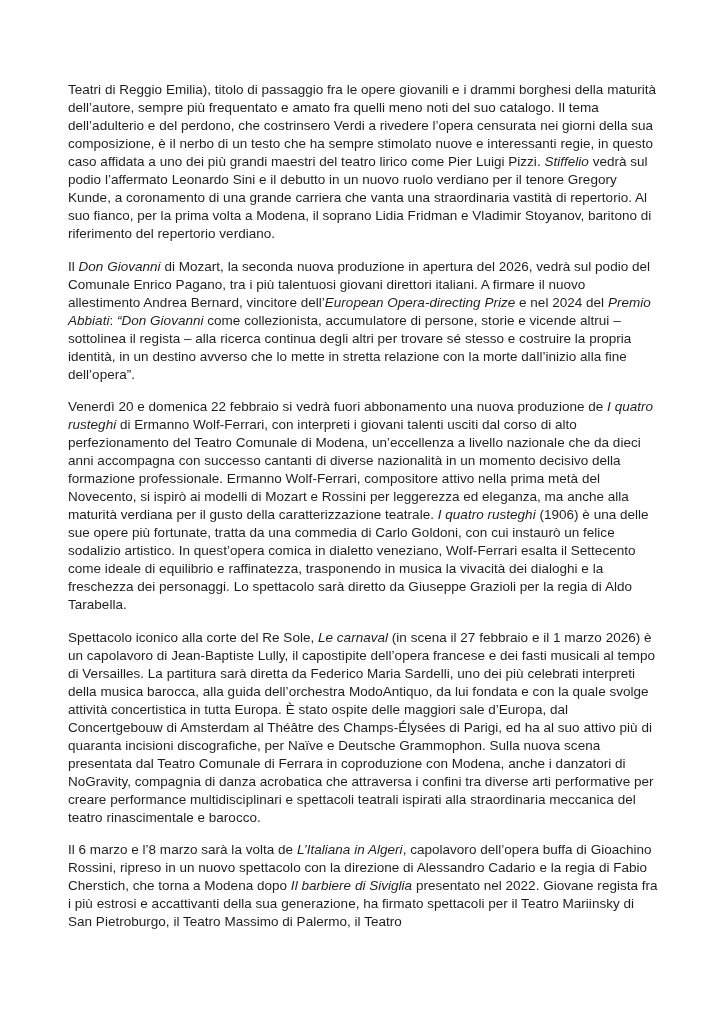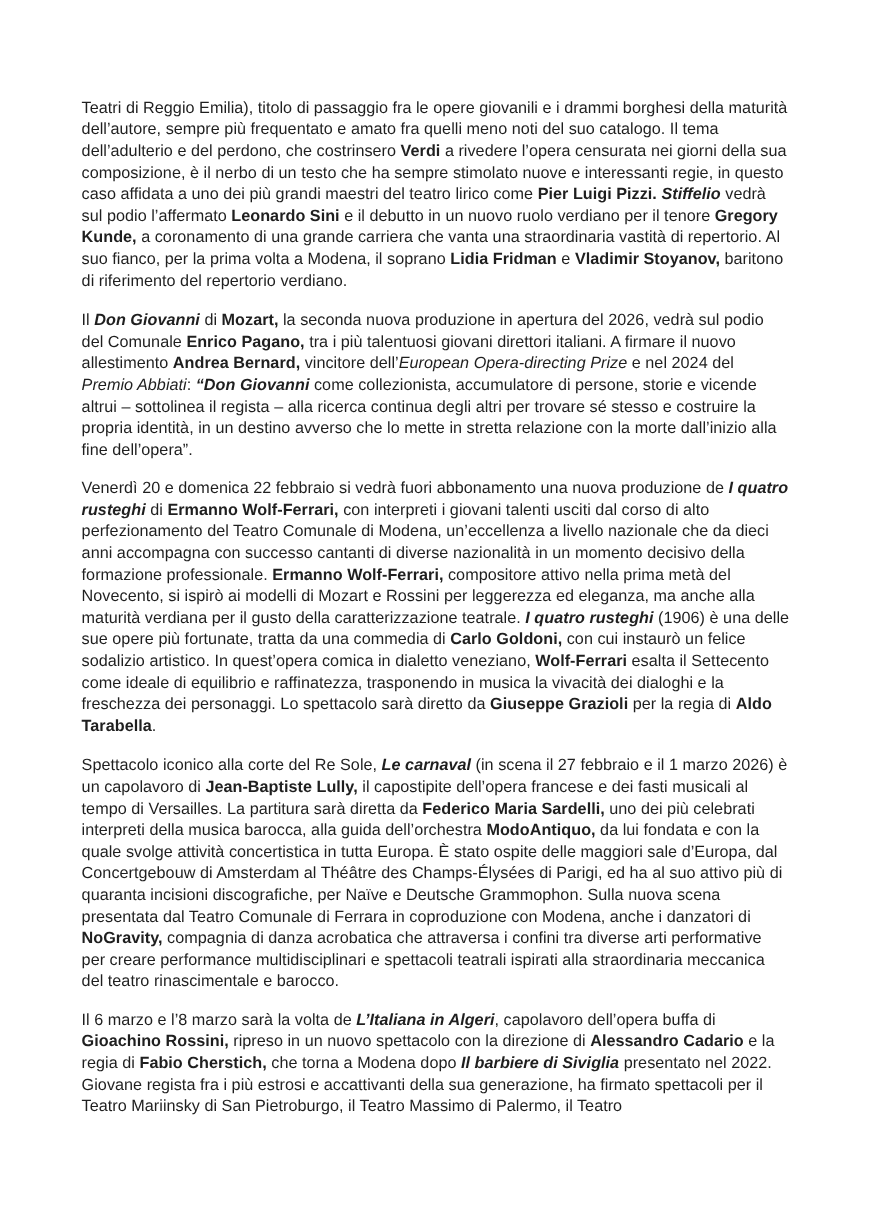--- a/index.html
+++ b/index.html
@@ -23,21 +23,21 @@
     width: 590px;
     color: #1f1f1f;
     font-size: 13.5px;
     line-height: 18px;
     letter-spacing: 0.02px;
     text-align: left;
   }
   .doc-body p {
     margin: 0 0 14.5px 0;
   }
-  .b  { font-weight: 700; }
+  .b  { font-weight: 400; }
   .i  { font-style: italic; text-align: right; }
 </style>
 </head>
 <body>
 
 <div class="page">
   <div class="doc-body" style="color: rgb(31, 31, 31);">
       <p><span>Teatri di Reggio Emilia), titolo di passaggio fra le opere giovanili e i drammi borghesi della maturità dell’autore, sempre più frequentato e amato fra quelli meno noti del suo catalogo. Il tema dell’adulterio e del perdono, che costrinsero </span><span class="b">Verdi</span><span> a rivedere l’opera censurata nei giorni della sua composizione, è il nerbo di un testo che ha sempre stimolato nuove e interessanti regie, in questo caso affidata a uno dei più grandi maestri del teatro lirico come </span><span class="b">Pier Luigi Pizzi.</span><span> </span><span class="b i">Stiffelio</span><span> vedrà sul podio l’affermato </span><span class="b">Leonardo Sini</span><span> e il debutto in un nuovo ruolo verdiano per il tenore </span><span class="b">Gregory Kunde,</span><span> a coronamento di una grande carriera che vanta una straordinaria vastità di repertorio. Al suo fianco, per la prima volta a Modena, il soprano </span><span class="b">Lidia Fridman</span><span> e </span><span class="b">Vladimir Stoyanov,</span><span> baritono di riferimento del repertorio verdiano.</span></p>
       <p><span>Il </span><span class="b i">Don Giovanni</span><span> di </span><span class="b">Mozart,</span><span> la seconda nuova produzione in apertura del 2026, vedrà sul podio del Comunale </span><span class="b">Enrico Pagano,</span><span> tra i più talentuosi giovani direttori italiani. A firmare il nuovo allestimento </span><span class="b">Andrea Bernard,</span><span> vincitore dell’</span><span class="i">European Opera-directing Prize</span><span> e nel 2024 del </span><span class="i">Premio Abbiati</span><span>: </span><span class="b i">“Don Giovanni</span><span> come collezionista, accumulatore di persone, storie e vicende altrui – sottolinea il regista – alla ricerca continua degli altri per trovare sé stesso e costruire la propria identità, in un destino avverso che lo mette in stretta relazione con la morte dall’inizio alla fine dell’opera”.</span></p>
       <p><span>Venerdì 20 e domenica 22 febbraio si vedrà fuori abbonamento una nuova produzione de </span><span class="b i">I quatro rusteghi</span><span> di </span><span class="b">Ermanno Wolf-Ferrari,</span><span> con interpreti i giovani talenti usciti dal corso di alto perfezionamento del Teatro Comunale di Modena, un’eccellenza a livello nazionale che da dieci anni accompagna con successo cantanti di diverse nazionalità in un momento decisivo della formazione professionale. </span><span class="b">Ermanno Wolf-Ferrari,</span><span> compositore attivo nella prima metà del Novecento, si ispirò ai modelli di Mozart e Rossini per leggerezza ed eleganza, ma anche alla maturità verdiana per il gusto della caratterizzazione teatrale. </span><span class="b i">I quatro rusteghi</span><span> (1906) è una delle sue opere più fortunate, tratta da una commedia di </span><span class="b">Carlo Goldoni,</span><span> con cui instaurò un felice sodalizio artistico. In quest’opera comica in dialetto veneziano, </span><span class="b">Wolf-Ferrari</span><span> esalta il Settecento come ideale di equilibrio e raffinatezza, trasponendo in musica la vivacità dei dialoghi e la freschezza dei personaggi. Lo spettacolo sarà diretto da </span><span class="b">Giuseppe Grazioli</span><span> per la regia di </span><span class="b">Aldo Tarabella</span><span>.</span></p>

